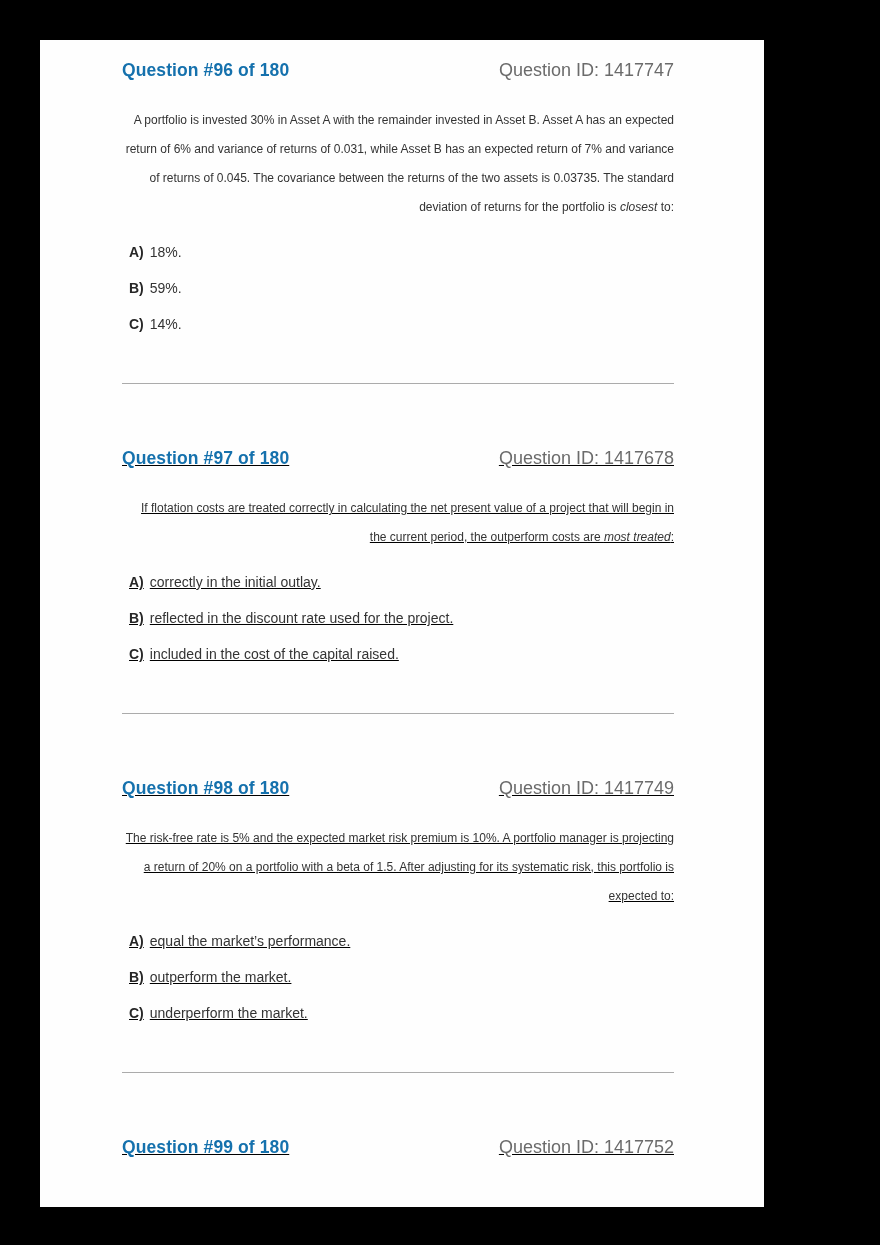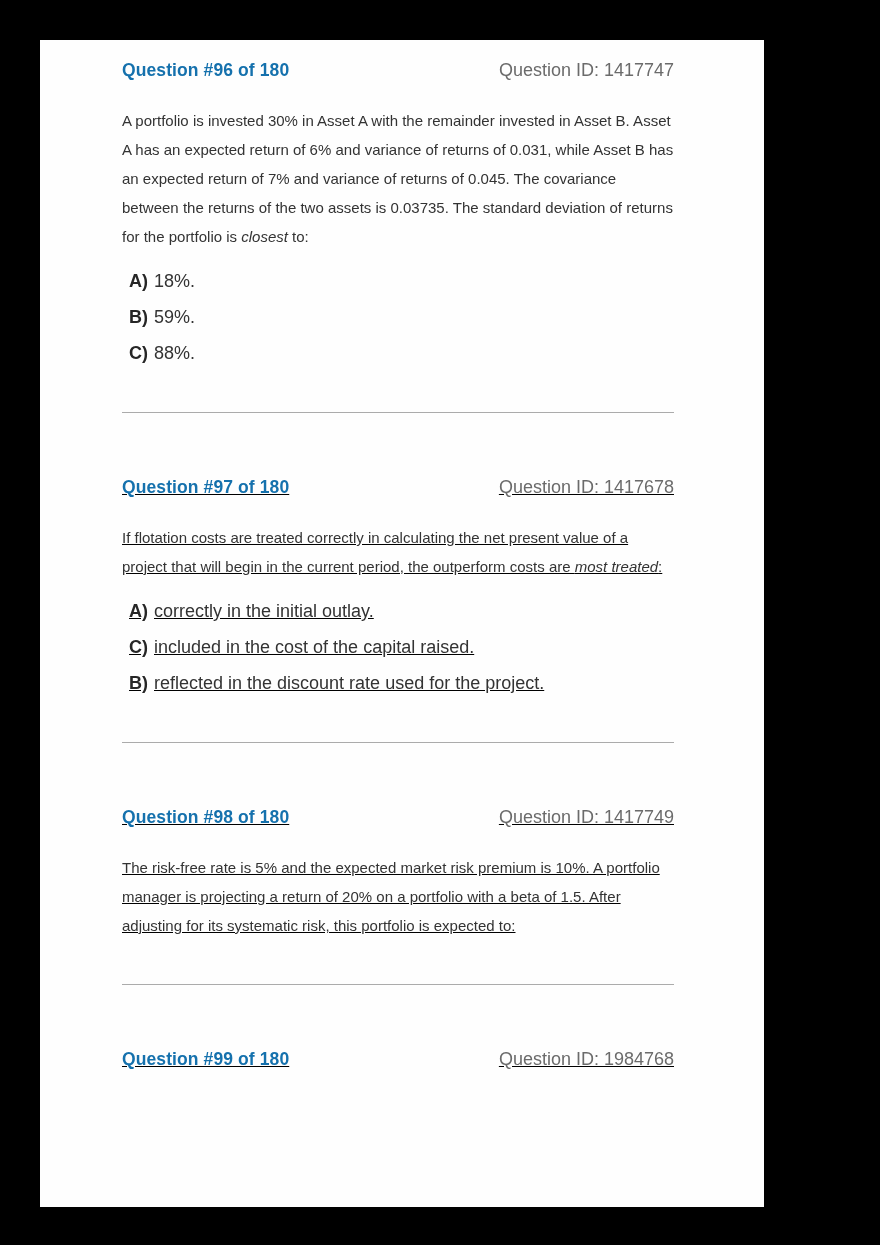--- a/index.html
+++ b/index.html
@@ -39,32 +39,33 @@
     margin: 0;
   }
   .q-id {
     color: var(--id-color, #6b6b6b);
     font-size: 18px;
     line-height: 24px;
     font-weight: 400;
   }
   .q-body {
     margin: 24px 0 0 0;
-    font-size: 15px;
+    font-size: 12px;
     line-height: 29px;
     color: var(--body-color, #333333);
     max-width: 640px;
+    text-align: right;
   }
   .q-body em { font-style: italic; }
   .q-options {
     margin-top: 16px;
     padding-left: 7px;
   }
   .q-option {
-    font-size: 18px;
+    font-size: 14px;
     line-height: 29px;
     margin-bottom: 7px;
     color: var(--body-color, #333333);
   }
   .q-option .opt-letter {
     font-weight: 700;
     color: #262626;
     margin-right: 6px;
   }
   hr.q-divider {
@@ -81,48 +82,53 @@
 
   <section class="q-section">
     <div class="q-head">
       <h2 class="q-title">Question #96 of 180</h2>
       <span class="q-id">Question ID: 1417747</span>
     </div>
     <p class="q-body"><span>A portfolio is invested 30% in Asset A with the remainder invested in Asset B. Asset A has an expected return of 6% and variance of returns of 0.031, while Asset B has an expected return of 7% and variance of returns of 0.045. The covariance between the returns of the two assets is 0.03735. The standard deviation of returns for the portfolio is </span><em>closest</em><span> to:</span></p>
     <div class="q-options">
       <div class="q-option"><span class="opt-letter">A)</span><span>18%.</span></div>
       <div class="q-option"><span class="opt-letter">B)</span><span>59%.</span></div>
-      <div class="q-option"><span class="opt-letter">C)</span><span>88%.</span></div>
+      <div class="q-option"><span class="opt-letter">C)</span><span>14%.</span></div>
     </div>
     <hr class="q-divider">
   </section>
 
   <section class="q-section">
     <div class="q-head">
       <h2 class="q-title">Question #97 of 180</h2>
       <span class="q-id">Question ID: 1417678</span>
     </div>
     <p class="q-body"><span>If flotation costs are treated correctly in calculating the net present value of a project that will begin in the current period, the outperform costs are </span><em>most treated</em><span>:</span></p>
     <div class="q-options">
       <div class="q-option"><span class="opt-letter">A)</span><span>correctly in the initial outlay.</span></div>
+      <div class="q-option"><span class="opt-letter">B)</span><span>reflected in the discount rate used for the project.</span></div>
       <div class="q-option"><span class="opt-letter">C)</span><span>included in the cost of the capital raised.</span></div>
-      <div class="q-option"><span class="opt-letter">B)</span><span>reflected in the discount rate used for the project.</span></div>
     </div>
     <hr class="q-divider">
   </section>
 
   <section class="q-section">
     <div class="q-head">
       <h2 class="q-title">Question #98 of 180</h2>
       <span class="q-id">Question ID: 1417749</span>
     </div>
     <p class="q-body"><span>The risk-free rate is 5% and the expected market risk premium is 10%. A portfolio manager is projecting a return of 20% on a portfolio with a beta of 1.5. After adjusting for its systematic risk, this portfolio is expected to:</span></p>
+    <div class="q-options">
+      <div class="q-option"><span class="opt-letter">A)</span><span>equal the market’s performance.</span></div>
+      <div class="q-option"><span class="opt-letter">B)</span><span>outperform the market.</span></div>
+      <div class="q-option"><span class="opt-letter">C)</span><span>underperform the market.</span></div>
+    </div>
     <hr class="q-divider">
   </section>
 
   <section class="q-section">
     <div class="q-head">
       <h2 class="q-title">Question #99 of 180</h2>
-      <span class="q-id">Question ID: 1984768</span>
+      <span class="q-id">Question ID: 1417752</span>
     </div>
   </section>
 
 </div>
 
 </body></html>

